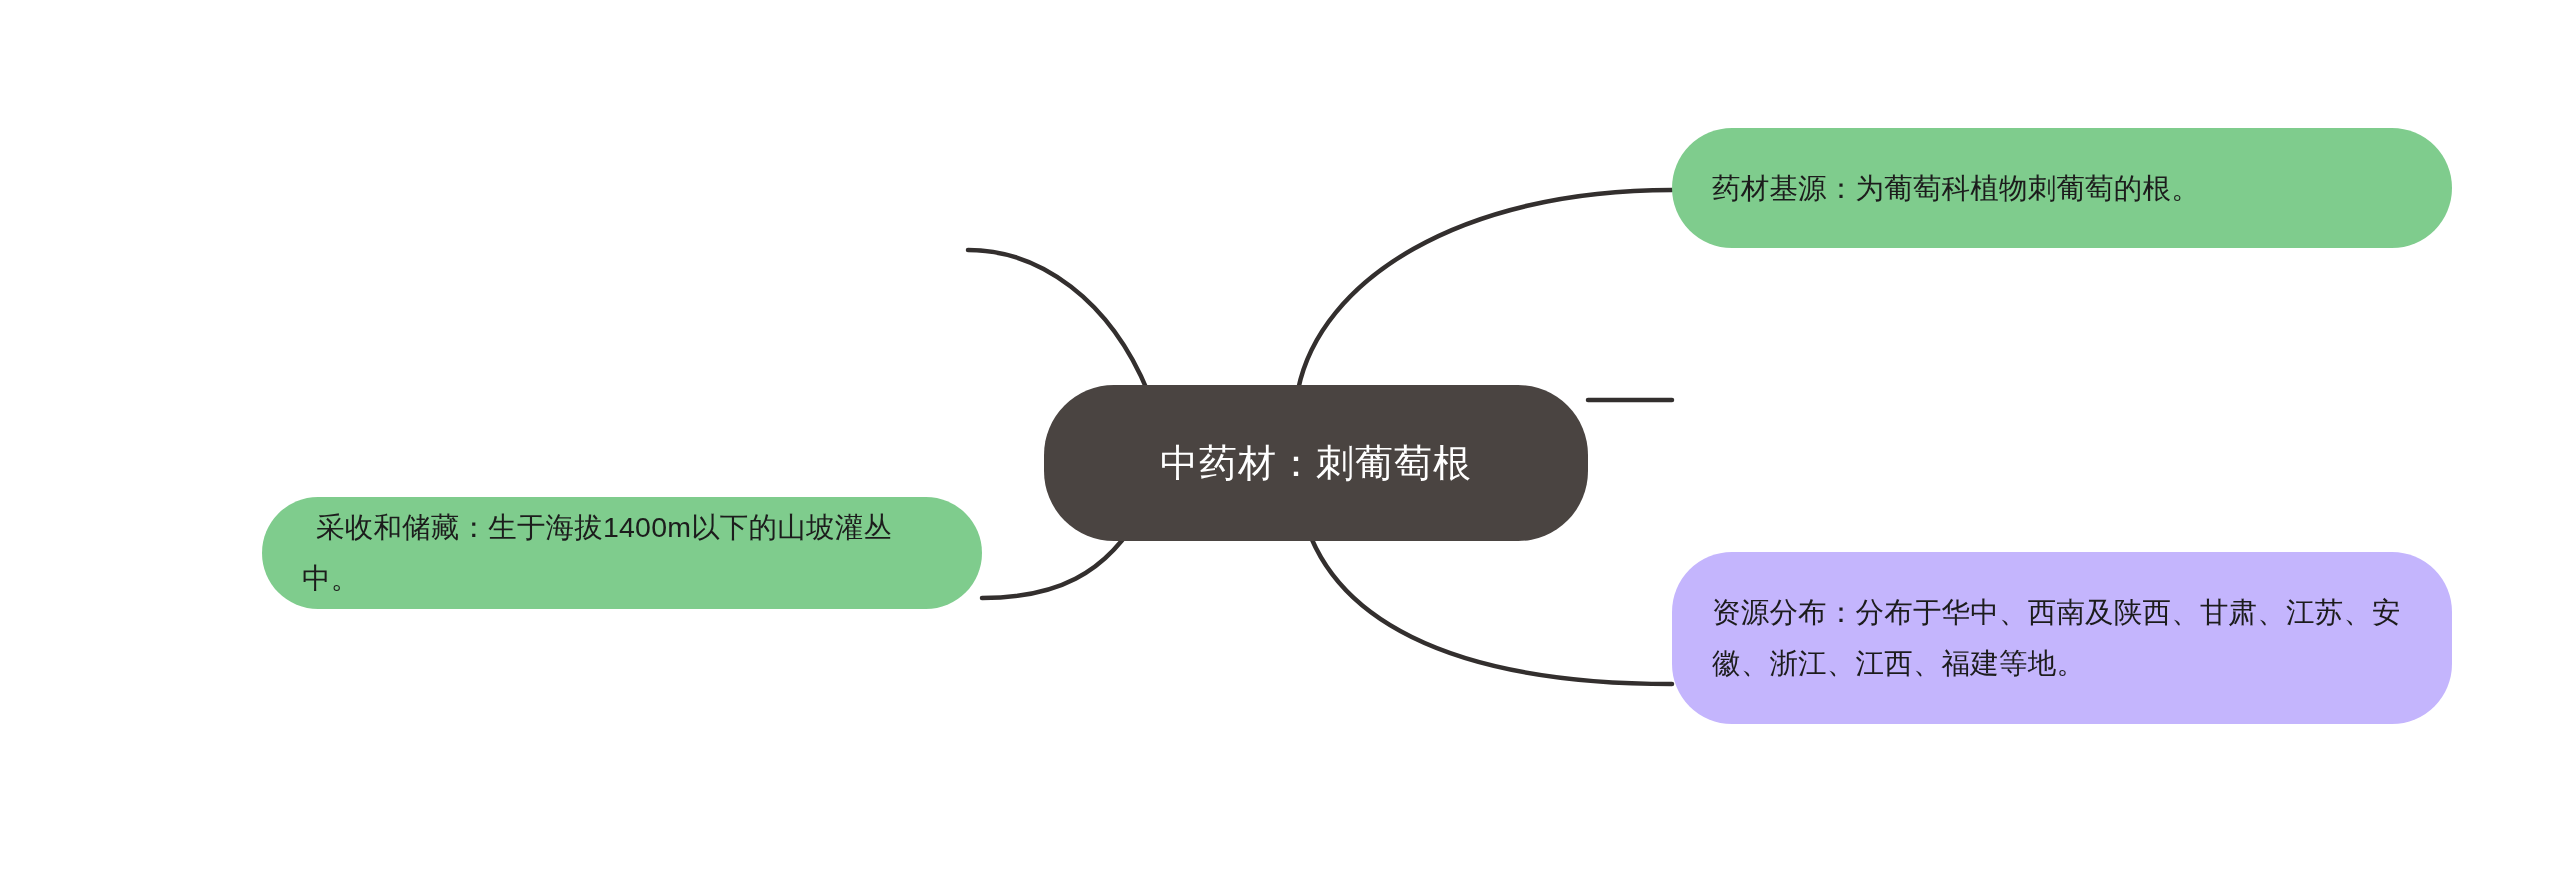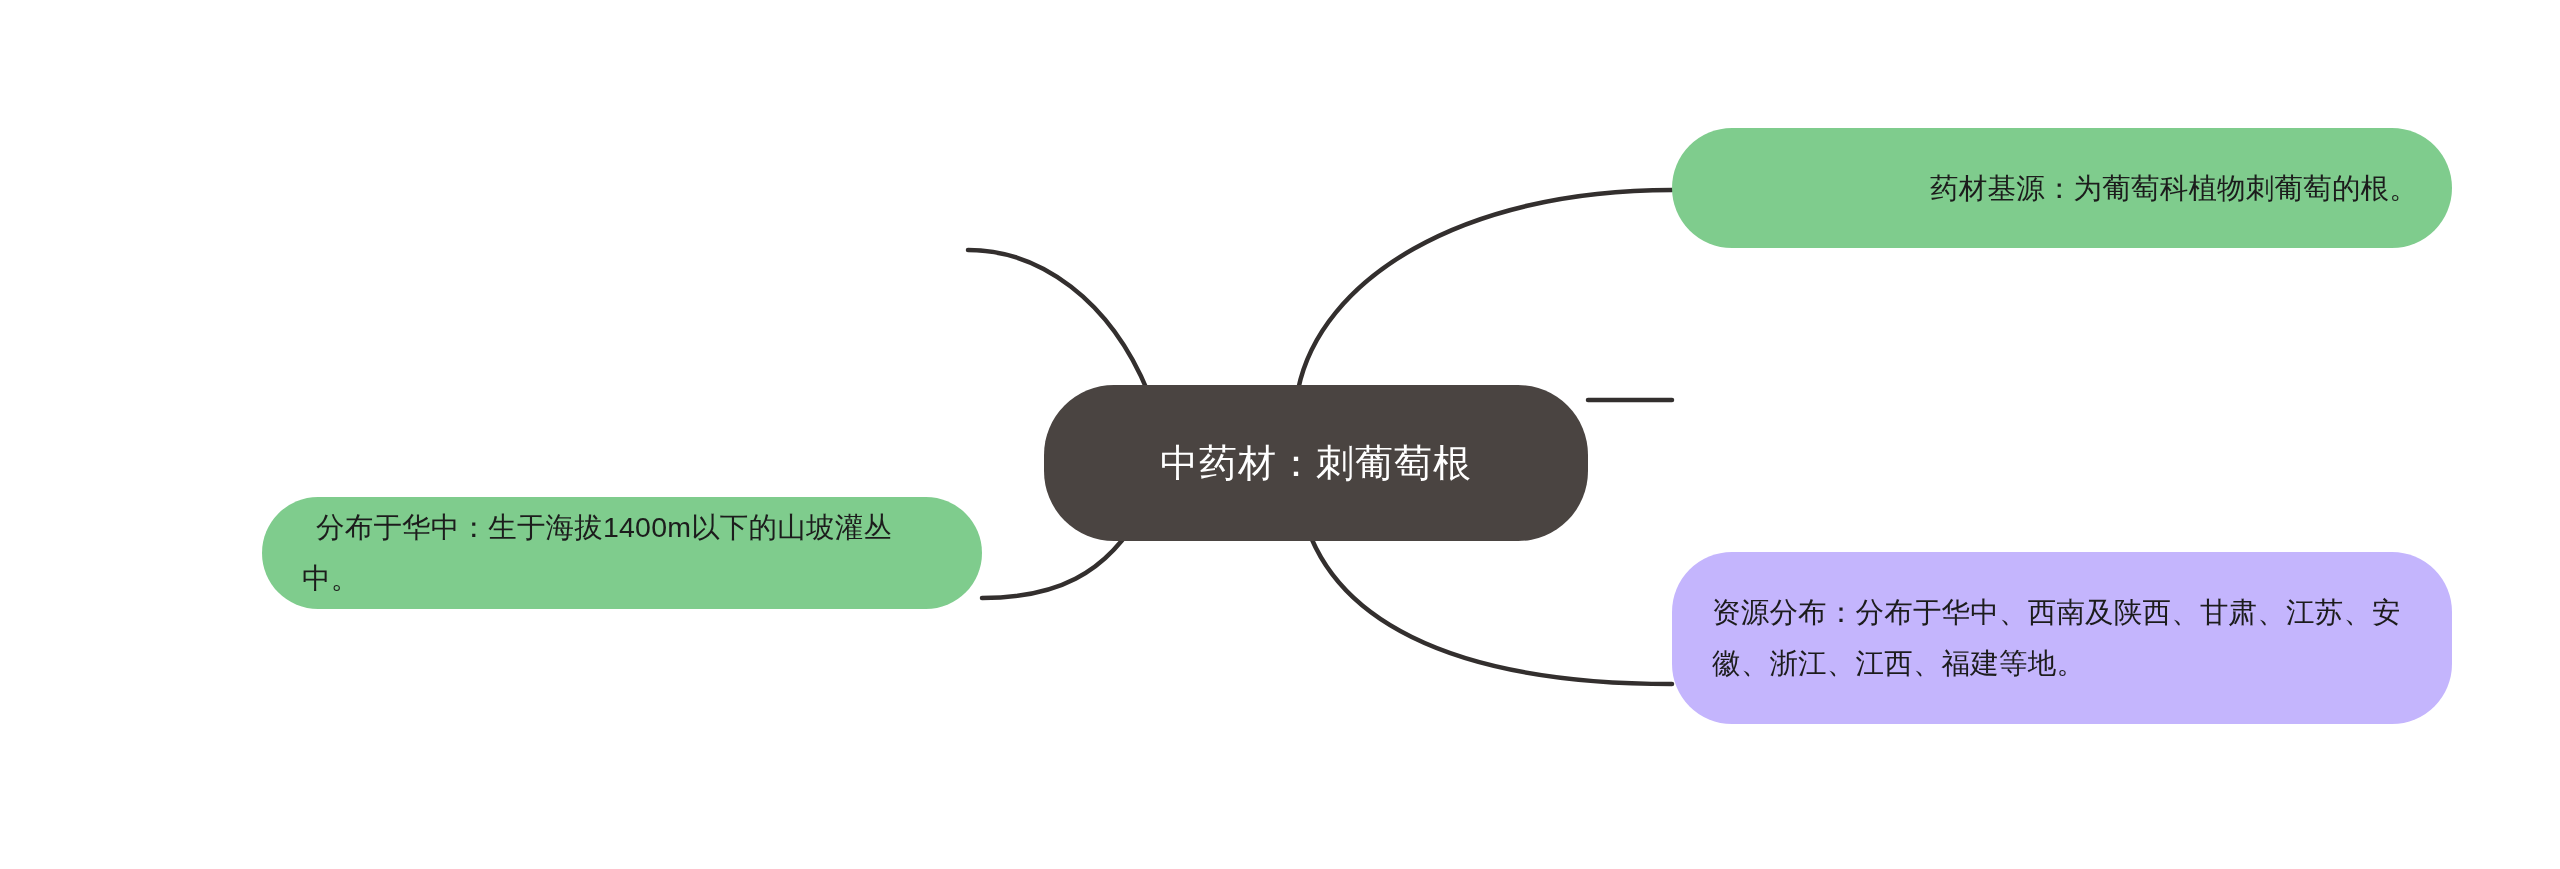--- a/index.html
+++ b/index.html
@@ -18,21 +18,21 @@
   #edges{
     position:absolute;left:0;top:0;
     width:2560px;height:869px;
     pointer-events:none;
   }
   .node{
     position:absolute;
     box-sizing:border-box;
     display:flex;
     align-items:center;
-    justify-content:flex-end;
+    justify-content:flex-start;
     z-index:5;
   }
   .branch{
     background:#7fcc8d;
     border-radius:60px;
     color:#1c1c1c;
     padding:10px 34px 10px 40px;
   }
   .branch .txt{
     font-size:28.5px;
@@ -83,21 +83,21 @@
       <path d="M1298,390 C1320,280 1460,190 1672,190" stroke="#332f2e"></path>
 
       <path d="M1588,400 L1672,400" stroke="#332f2e"></path>
 
       <path d="M1300,500 C1322,620 1452,684 1672,684" stroke="#332f2e"></path>
     </g>
   </svg>
 
 
   <div class="node branch" id="node-eco" style="background: rgb(127, 204, 141); color: rgb(28, 28, 28);">
-    <span class="txt">分布于华中：生于海拔1400m以下的山坡灌丛中。</span>
+    <span class="txt">采收和储藏：生于海拔1400m以下的山坡灌丛中。</span>
   </div>
 
   <div class="node root" id="node-root" style="background: rgb(74, 68, 65); color: rgb(255, 255, 255);">
     <span class="txt">中药材：刺葡萄根</span>
   </div>
 
   <div class="node branch" id="node-source" style="background: rgb(127, 204, 141); color: rgb(28, 28, 28);">
     <span class="txt">药材基源：为葡萄科植物刺葡萄的根。</span>
   </div>
 

